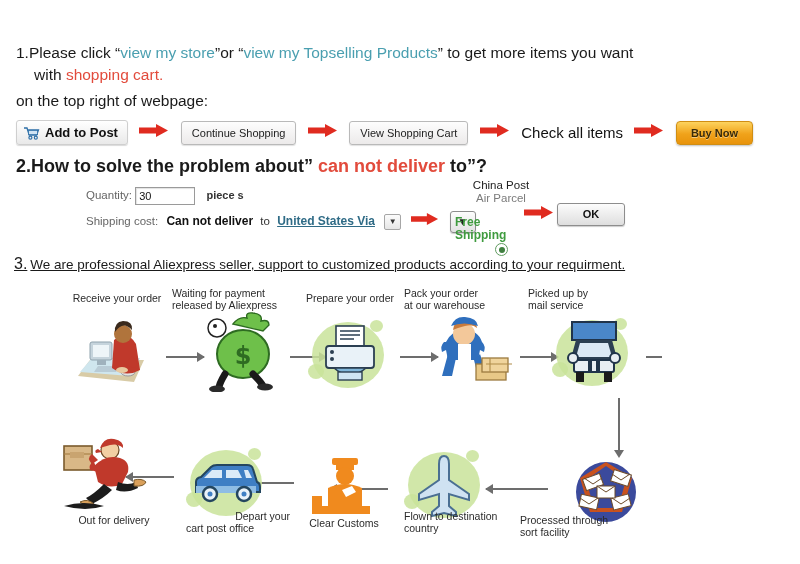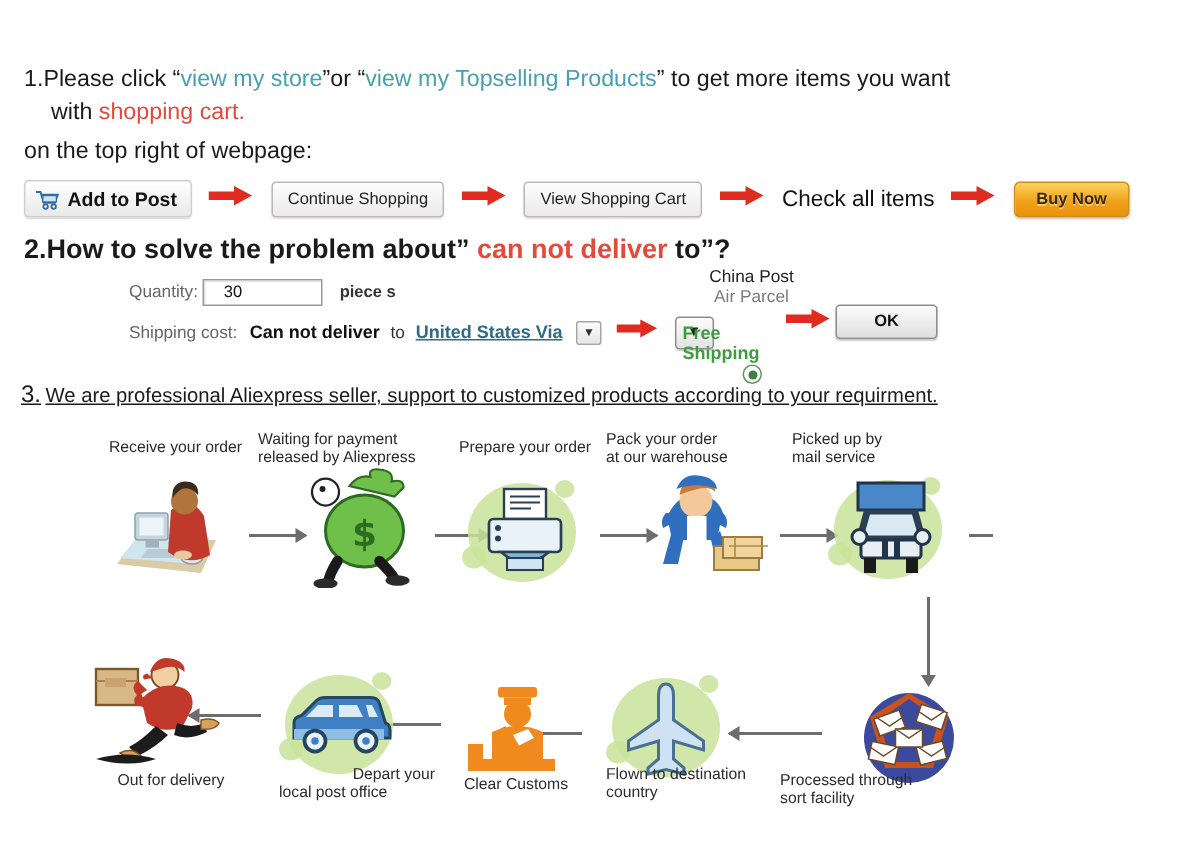--- a/index.html
+++ b/index.html
@@ -61,21 +61,21 @@
   .arw{display:inline-block;vertical-align:middle;margin:0 7px;}
   .chk{display:inline-block;vertical-align:middle;font-size:15px;color:#111;}
 
   
   #s2{left:16px;top:156px;font-size:18px;font-weight:bold;}
   .frm{position:absolute;left:86px;top:185px;font-size:11.5px;color:#555;}
   .frm .row{height:20px;line-height:20px;margin-bottom:6px;white-space:nowrap;}
   .lbl{display:inline-block;color:#666;}
   .qtybox{
     display:inline-block;vertical-align:middle;width:52px;height:16px;line-height:16px;
-    border:1px solid #9a9a9a;background:#fff;font-size:11px;color:#111;padding:0 13px;
+    border:1px solid #9a9a9a;background:#fff;font-size:11px;color:#111;padding:0 3px;
     box-shadow:inset 1px 1px 1px rgba(0,0,0,.12);
   }
   .piece{color:#333;font-weight:bold;font-size:11px;}
   .cnd{color:#111;font-weight:bold;font-size:12px;}
   .usv{color:#2f6b86;font-weight:bold;font-size:12px;text-decoration:underline;}
   .ddsm{
     display:inline-block;vertical-align:middle;width:15px;height:14px;
     border:1px solid #a6a6a6;background:linear-gradient(#fcfcfc,#e6e6e6);
     text-align:center;line-height:13px;font-size:8px;color:#333;border-radius:2px;
   }
@@ -450,21 +450,21 @@
         </svg>
       </div>
     </div>
 
     <div class="cap" style="left:56px;top:228px;width:116px">
       <div>Out for delivery</div>
       <div></div>
     </div>
     <div class="cap" style="left:186px;top:224px;width:104px">
       <div style="text-align:right">Depart your</div>
-      <div style="text-align:left">local post office</div>
+      <div style="text-align:left">cart post office</div>
     </div>
     <div class="cap" style="left:292px;top:231px;width:104px">
       <div>Clear Customs</div>
       <div></div>
     </div>
     <div class="cap" style="left:404px;top:224px;width:120px">
       <div style="text-align:left">Flown to destination</div>
       <div style="text-align:left">country</div>
     </div>
     <div class="cap" style="left:520px;top:228px;width:118px">

